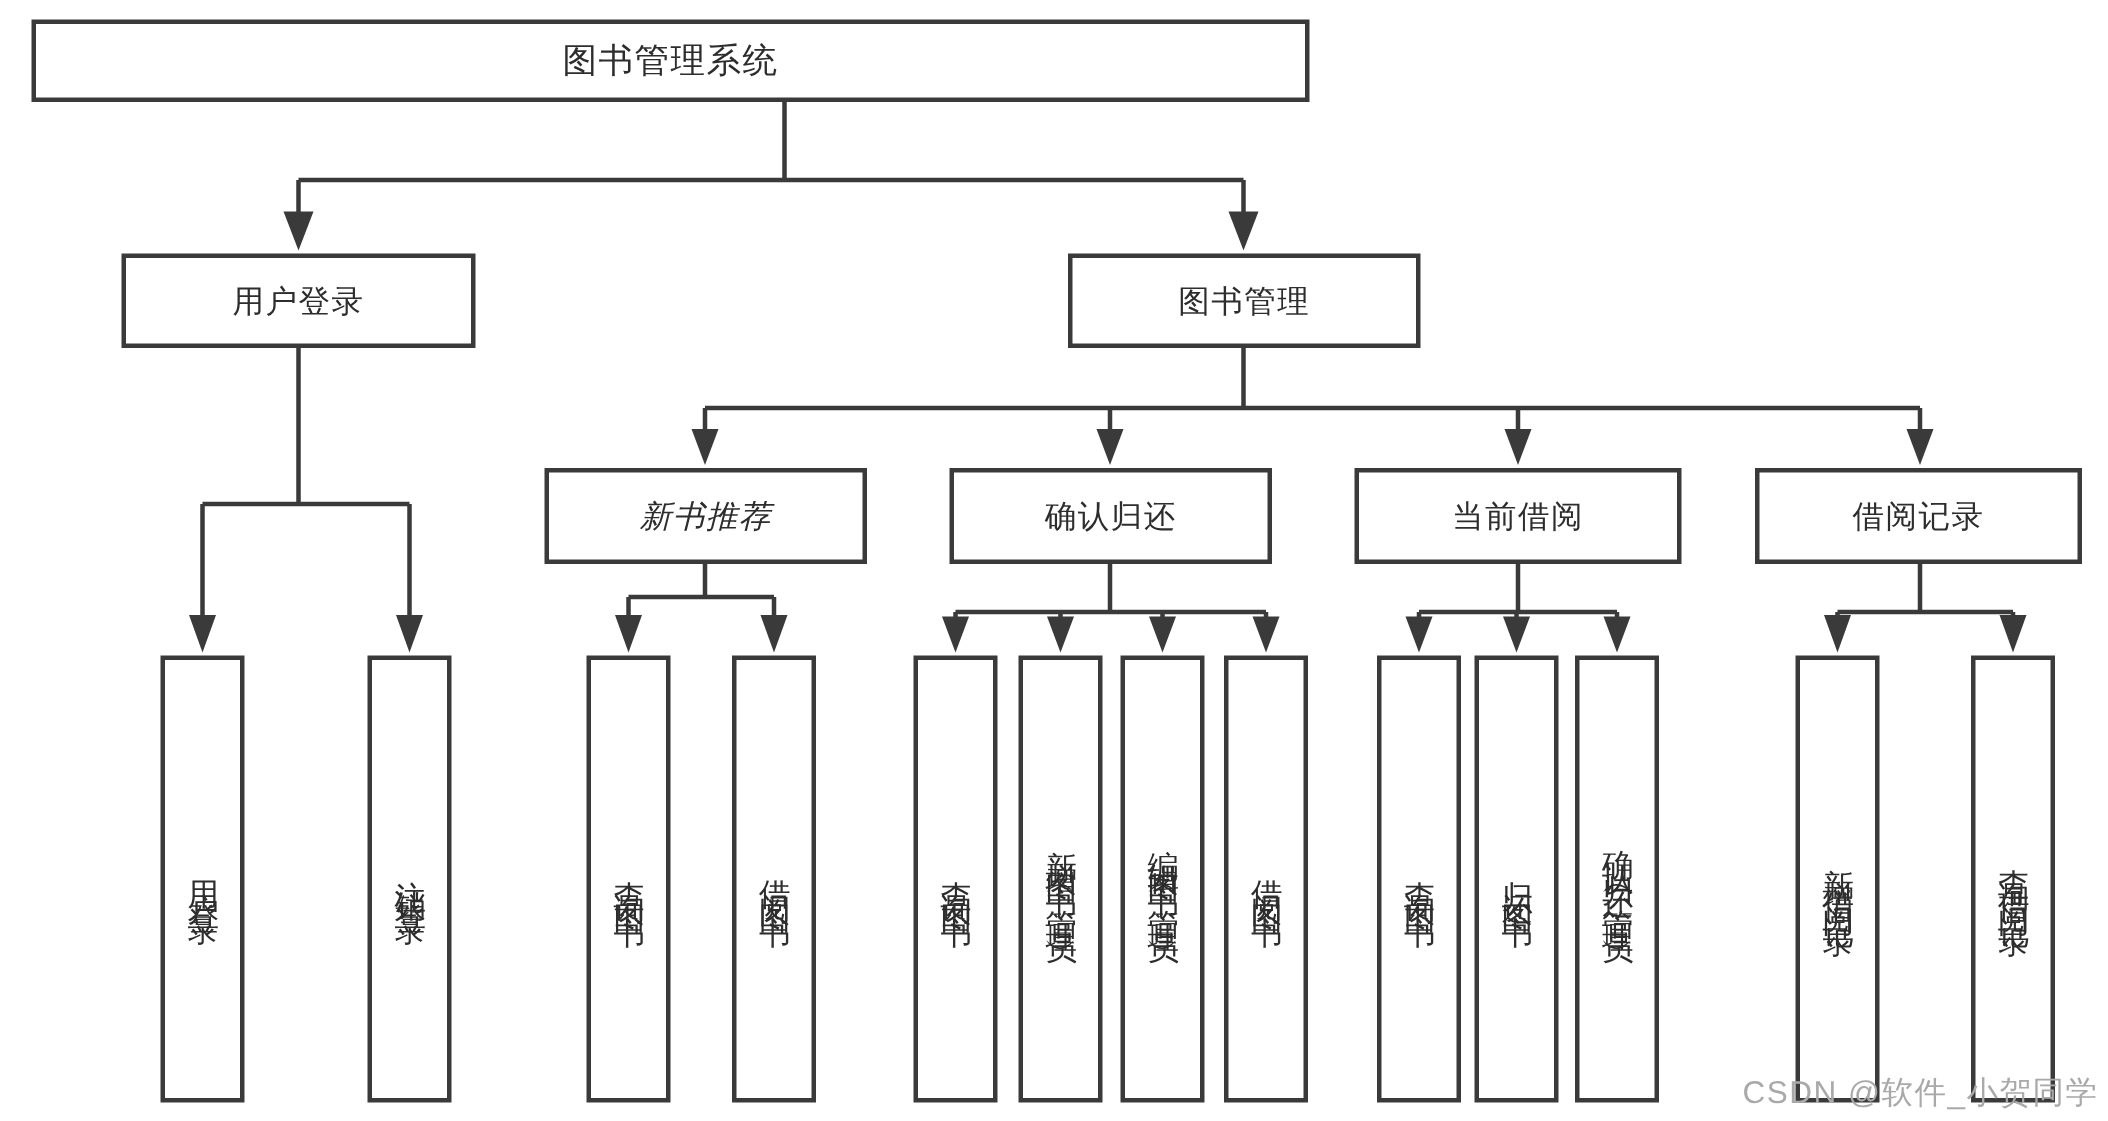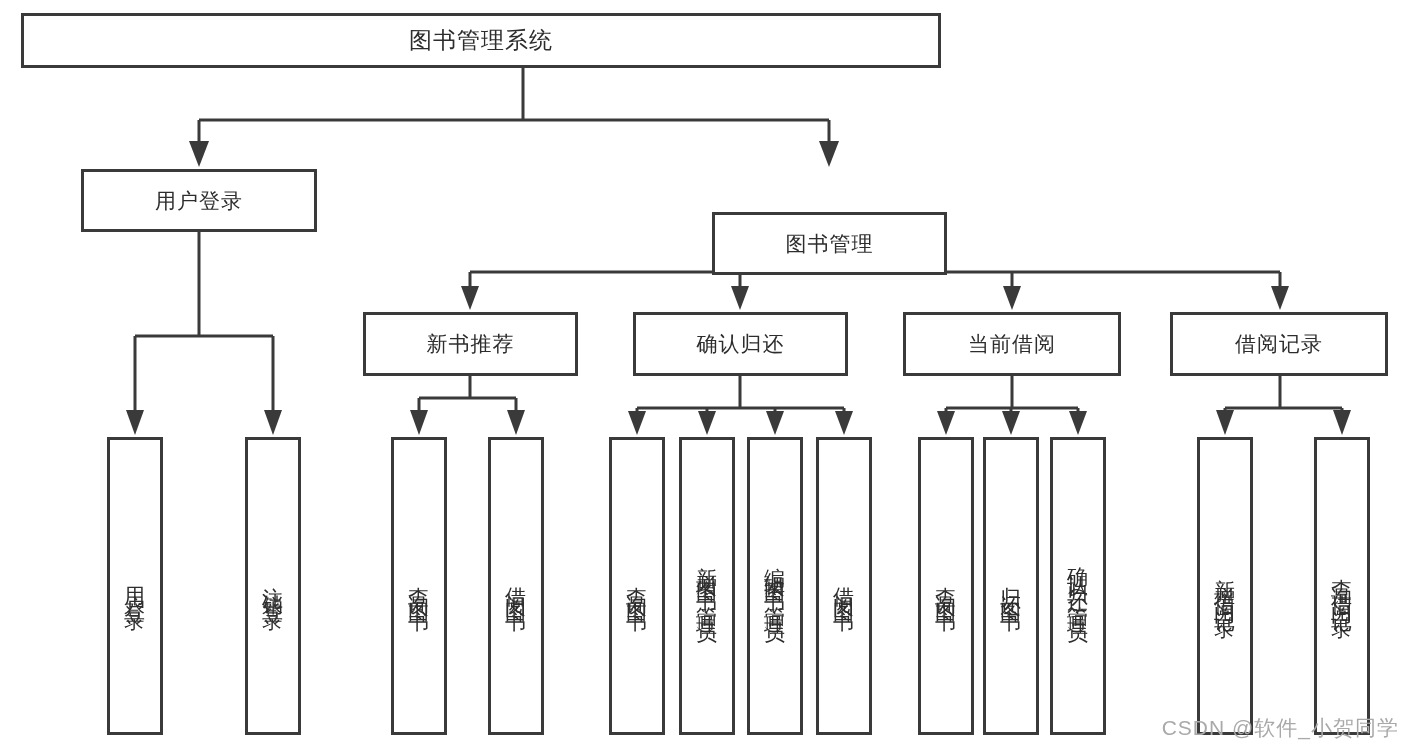--- a/index.html
+++ b/index.html
@@ -94,32 +94,32 @@
       </g>
 
       <g>
         <path d="M1280 376 V408 M1225 408 H1342 M1225 408 V411 M1342 408 V411"></path>
         <polygon fill="#3a3a3a" stroke="none" points="1216,410 1234,410 1225,435"></polygon>
         <polygon fill="#3a3a3a" stroke="none" points="1333,410 1351,410 1342,435"></polygon>
       </g>
     </g>
   </svg>
 
-  <div class="node h root" style="left:21px;top:13px;width:920px;height:55px;">
+  <div class="node h root" style="left:21px;top:13px;width:852px;height:55px;">
     <span>图书管理系统</span>
   </div>
 
   <div class="node h" style="left:81px;top:169px;width:236px;height:63px;">
     <span>用户登录</span>
   </div>
-  <div class="node h" style="left:712px;top:169px;width:235px;height:63px;margin-top:43px;">
+  <div class="node h" style="left:712px;top:169px;width:235px;height:63px;">
     <span>图书管理</span>
   </div>
 
-  <div class="node h" style="left:363px;top:312px;width:215px;height:64px;">
+  <div class="node h" style="left:363px;top:312px;width:215px;height:64px;font-style:italic;">
     <span>新书推荐</span>
   </div>
   <div class="node h" style="left:633px;top:312px;width:215px;height:64px;">
     <span>确认归还</span>
   </div>
   <div class="node h" style="left:903px;top:312px;width:218px;height:64px;align-items:center;">
     <span>当前借阅</span>
   </div>
   <div class="node h" style="left:1170px;top:312px;width:218px;height:64px;">
     <span>借阅记录</span>

